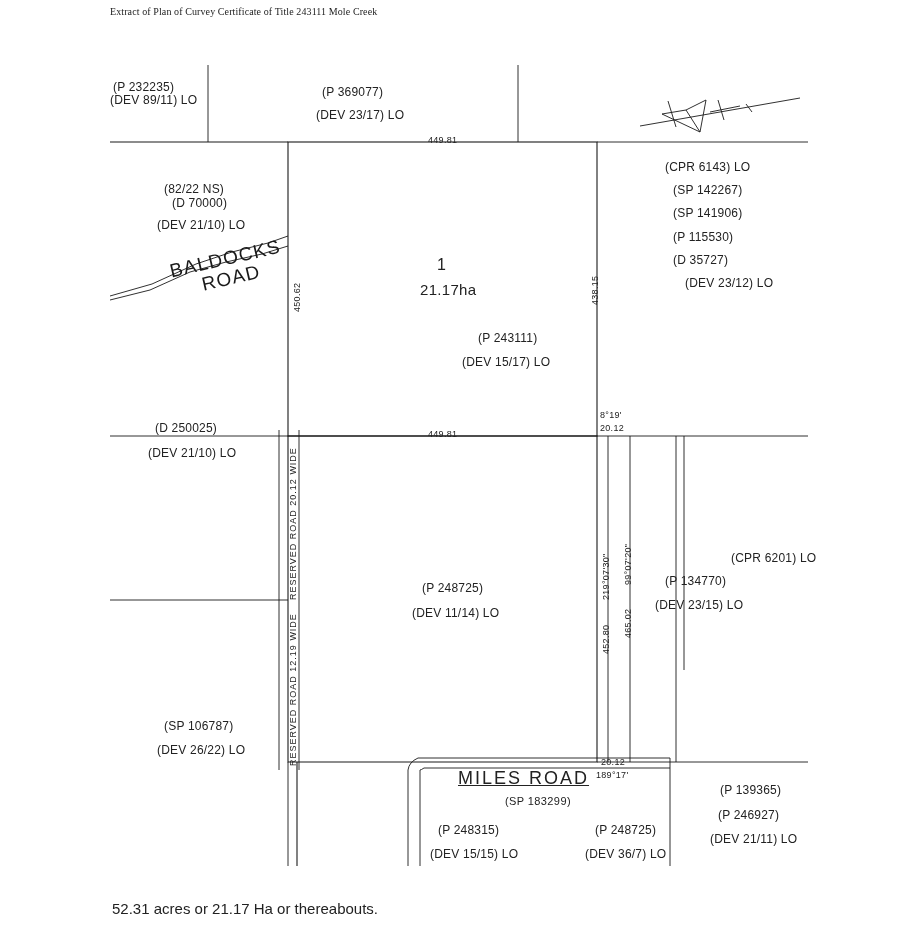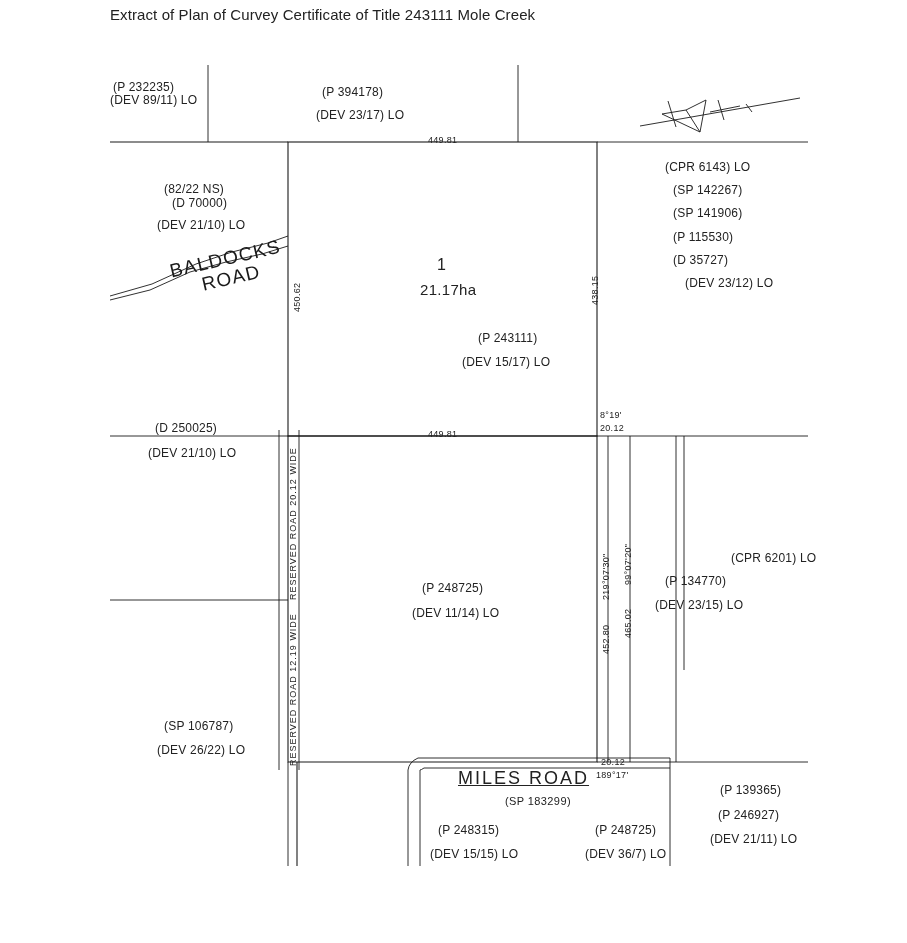--- a/index.html
+++ b/index.html
@@ -18,23 +18,24 @@
   #page {
     position: relative;
     width: 907px;
     height: 943px;
     background: #ffffff;
   }
   .title {
     position: absolute;
     left: 110px;
     top: 6px;
-    font-size: 15px;
+    font-size: 10px;
     color: #222;
     letter-spacing: 0.1px;
+    font-family: Liberation Serif, serif;
   }
   .footer {
     position: absolute;
     left: 112px;
     top: 900px;
     font-size: 15px;
     color: #222;
   }
   svg.plan {
     position: absolute;
@@ -162,21 +163,21 @@
     <span class="l2">ROAD</span>
   </div>
   <div class="lbl rot90" style="left:288px; top:600px; font-size:9px; letter-spacing:1px;">RESERVED ROAD  20.12 WIDE</div>
   <div class="lbl rot90" style="left:288px; top:766px; font-size:9px; letter-spacing:1px;">RESERVED ROAD  12.19 WIDE</div>
   <div class="lbl roadname" style="left:458px; top:768px;text-decoration:underline;">MILES ROAD</div>
   <div class="lbl roadsub" style="left:505px; top:795px;">(SP 183299)</div>
 
   <div class="lbl" style="left:113px; top:80px;">(P 232235)</div>
   <div class="lbl" style="left:110px; top:93px;">(DEV 89/11) LO</div>
 
-  <div class="lbl" style="left:322px; top:85px;">(P 394178)</div>
+  <div class="lbl" style="left:322px; top:85px;">(P 369077)</div>
   <div class="lbl" style="left:316px; top:108px;">(DEV 23/17) LO</div>
 
   <div class="lbl" style="left:164px; top:182px;">(82/22  NS)</div>
   <div class="lbl" style="left:172px; top:196px;">(D 70000)</div>
   <div class="lbl" style="left:157px; top:218px;">(DEV 21/10) LO</div>
 
   <div class="lbl" style="left:155px; top:421px;">(D 250025)</div>
   <div class="lbl" style="left:148px; top:446px;">(DEV 21/10) LO</div>
 
   <div class="lbl" style="left:164px; top:719px;">(SP 106787)</div>
@@ -199,14 +200,15 @@
 
   <div class="lbl" style="left:422px; top:581px;">(P 248725)</div>
   <div class="lbl" style="left:412px; top:606px;">(DEV 11/14) LO</div>
 
   <div class="lbl" style="left:438px; top:823px;">(P 248315)</div>
   <div class="lbl" style="left:430px; top:847px;">(DEV 15/15) LO</div>
 
   <div class="lbl" style="left:595px; top:823px;">(P 248725)</div>
   <div class="lbl" style="left:585px; top:847px;">(DEV 36/7) LO</div>
 
+  <div class="footer">52.31 acres or 21.17 Ha or thereabouts.</div>
 
 </div>
 
 </body></html>

